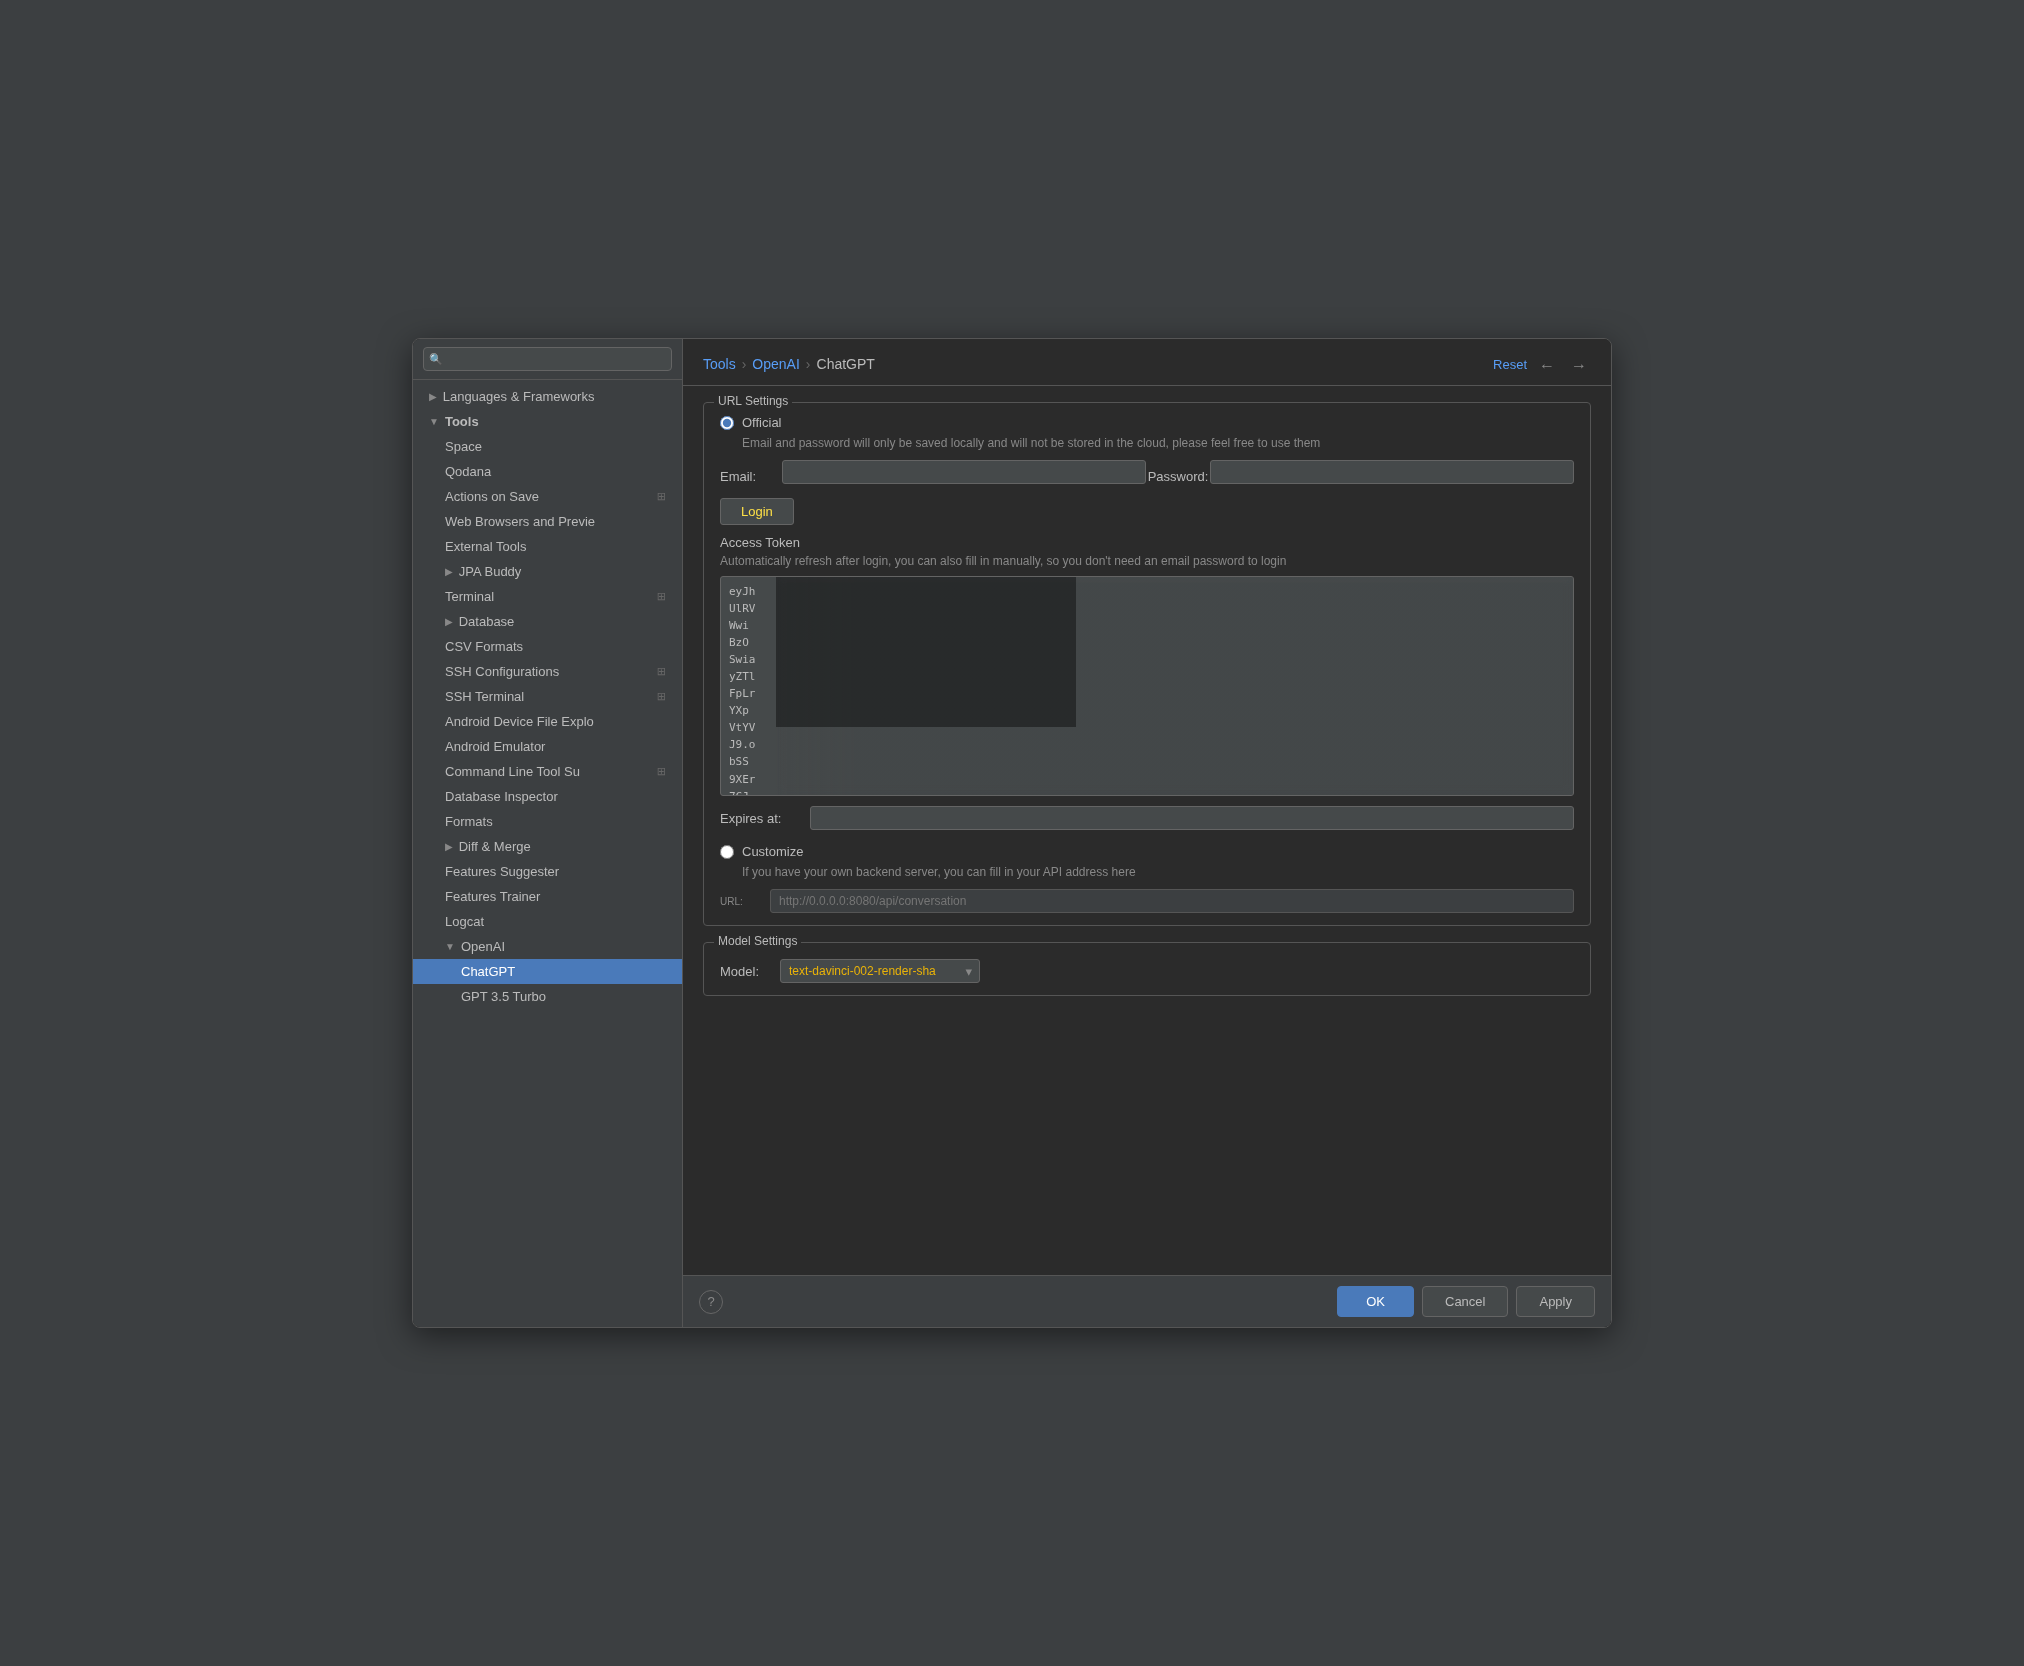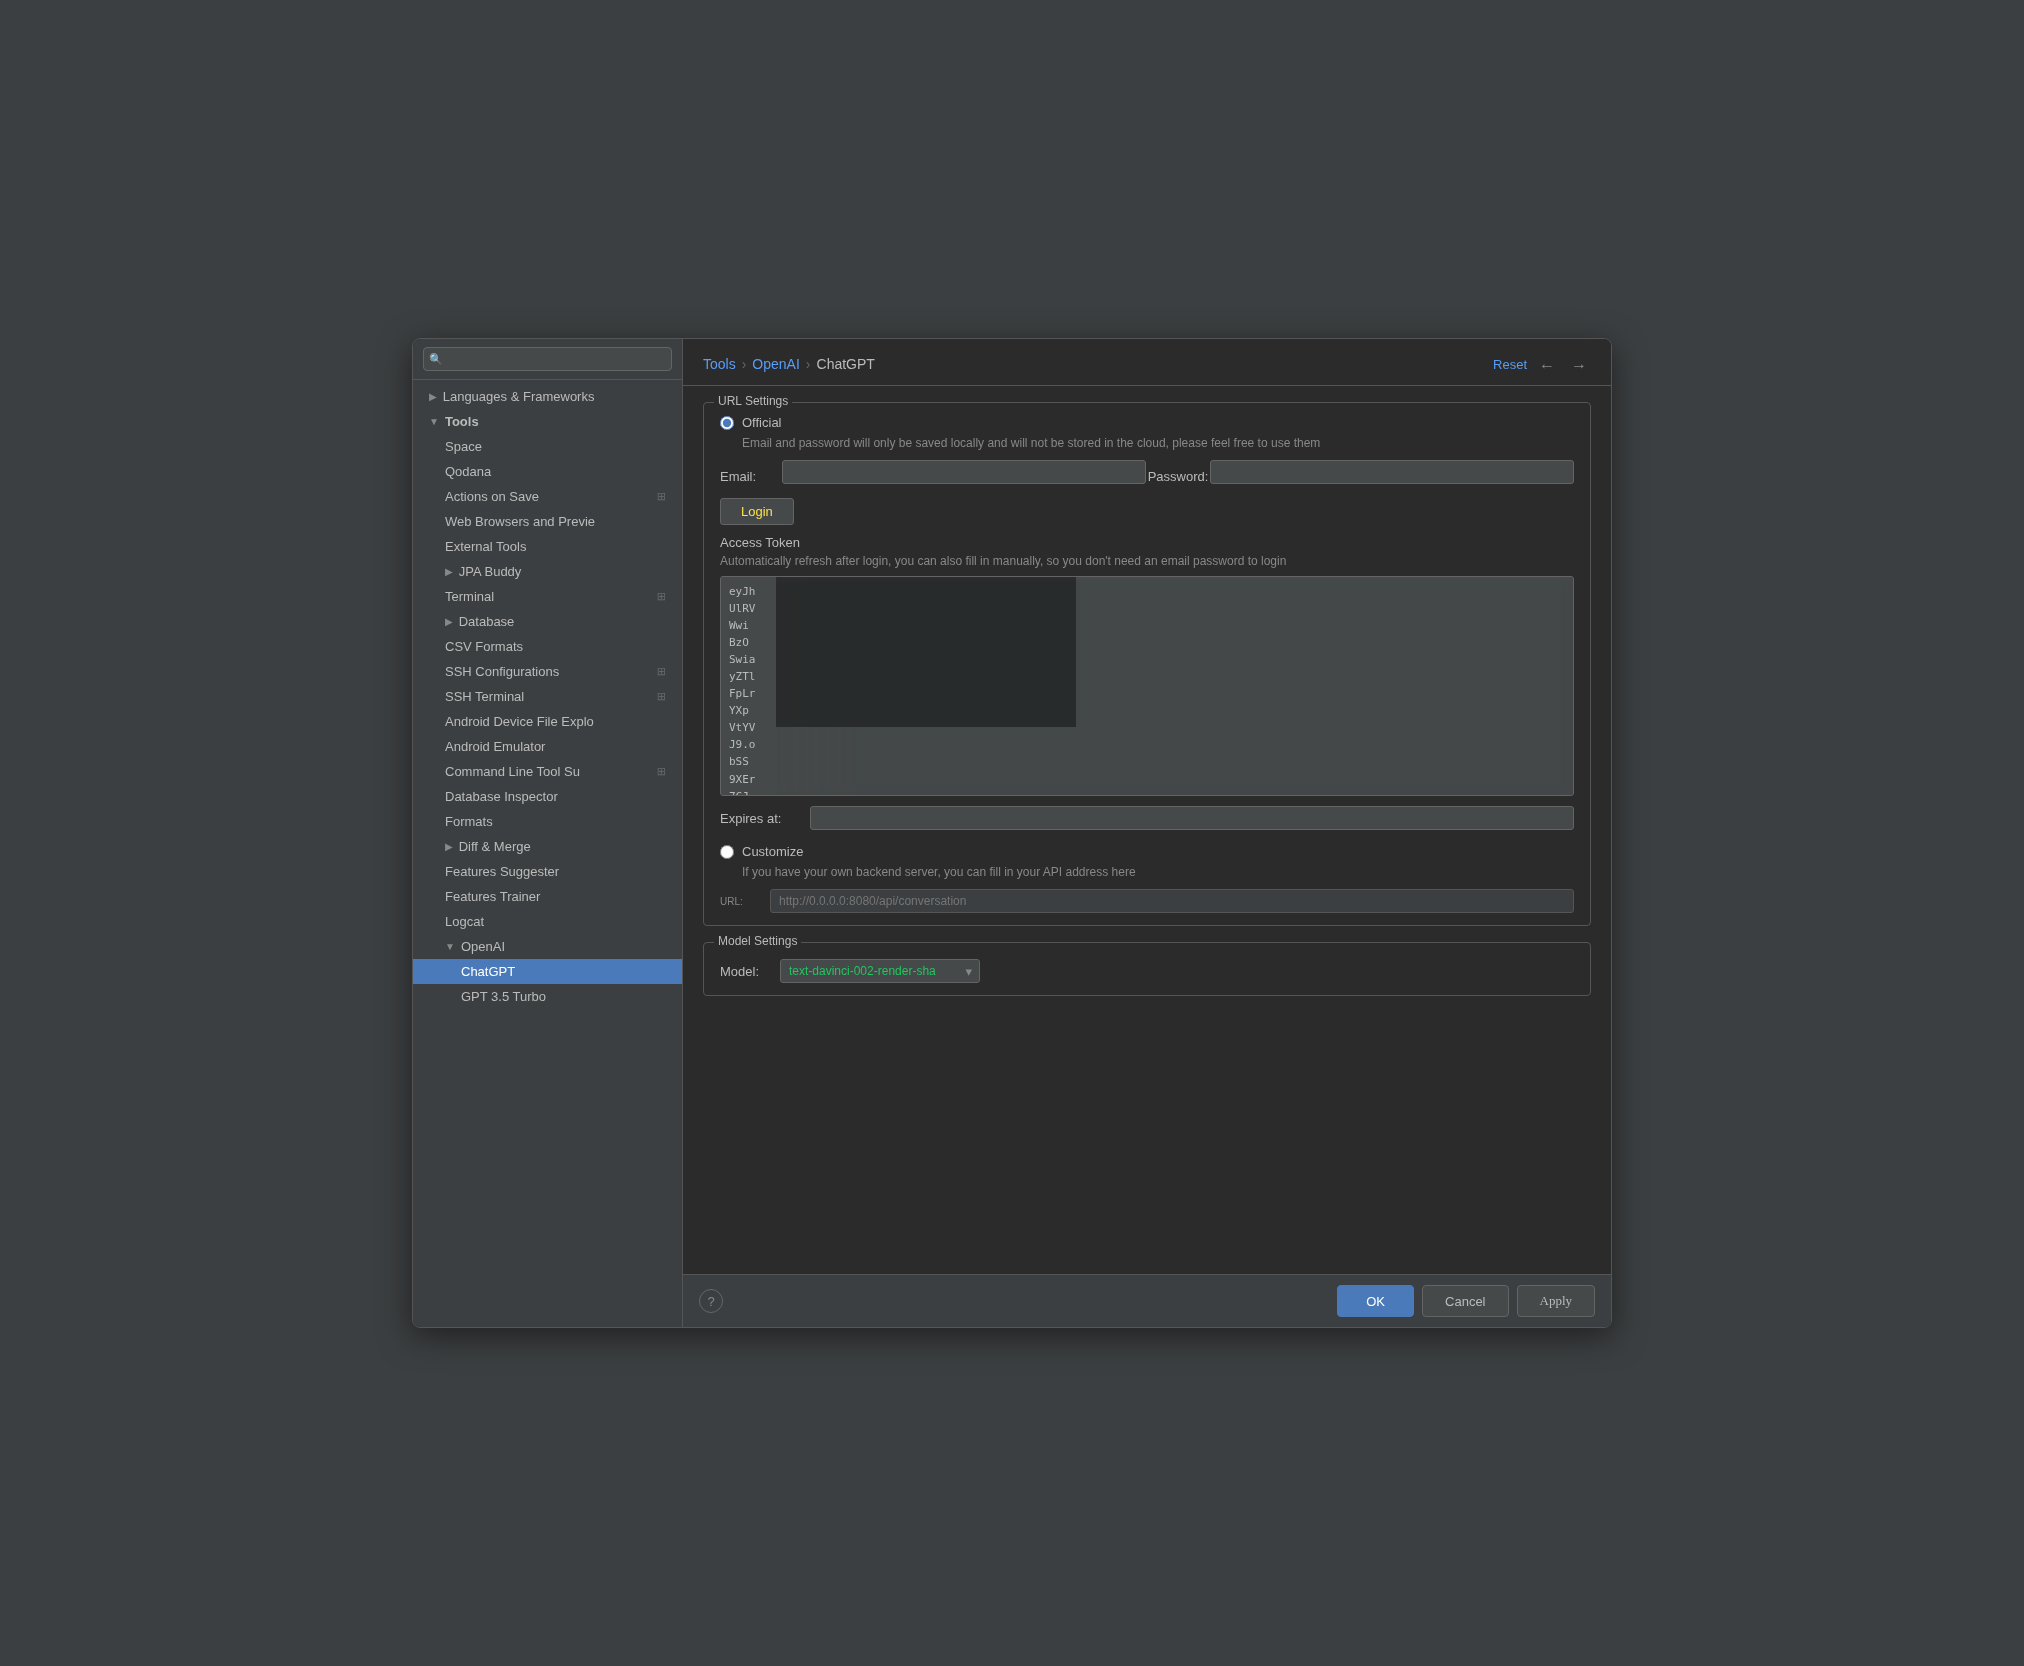--- a/index.html
+++ b/index.html
@@ -312,21 +312,21 @@
     }
     .model-label {
       color: #bbb;
       font-size: 13px;
       min-width: 50px;
     }
     .model-select {
       background: #45494a;
       border: 1px solid #646464;
       border-radius: 3px;
-      color: #22c55e;
+      color: #eab308;
       padding: 4px 24px 4px 8px;
       font-size: 12px;
       outline: none;
       appearance: none;
       -webkit-appearance: none;
       cursor: pointer;
       min-width: 200px;
     }
     .model-select-wrap-inner {
       position: relative;
@@ -380,21 +380,20 @@
       text-align: center;
     }
     .btn-apply {
       background: #45494a;
       border: 1px solid #646464;
       border-radius: 4px;
       color: #bbb;
       padding: 7px 22px;
       font-size: 13px;
       cursor: pointer;
-      font-family: Liberation Serif, serif;
     }
     
     .blurred-token {
       width: 100%;
       height: 220px;
       border: 1px solid #646464;
       border-radius: 3px;
       overflow: hidden;
       position: relative;
       background: #45494a;

